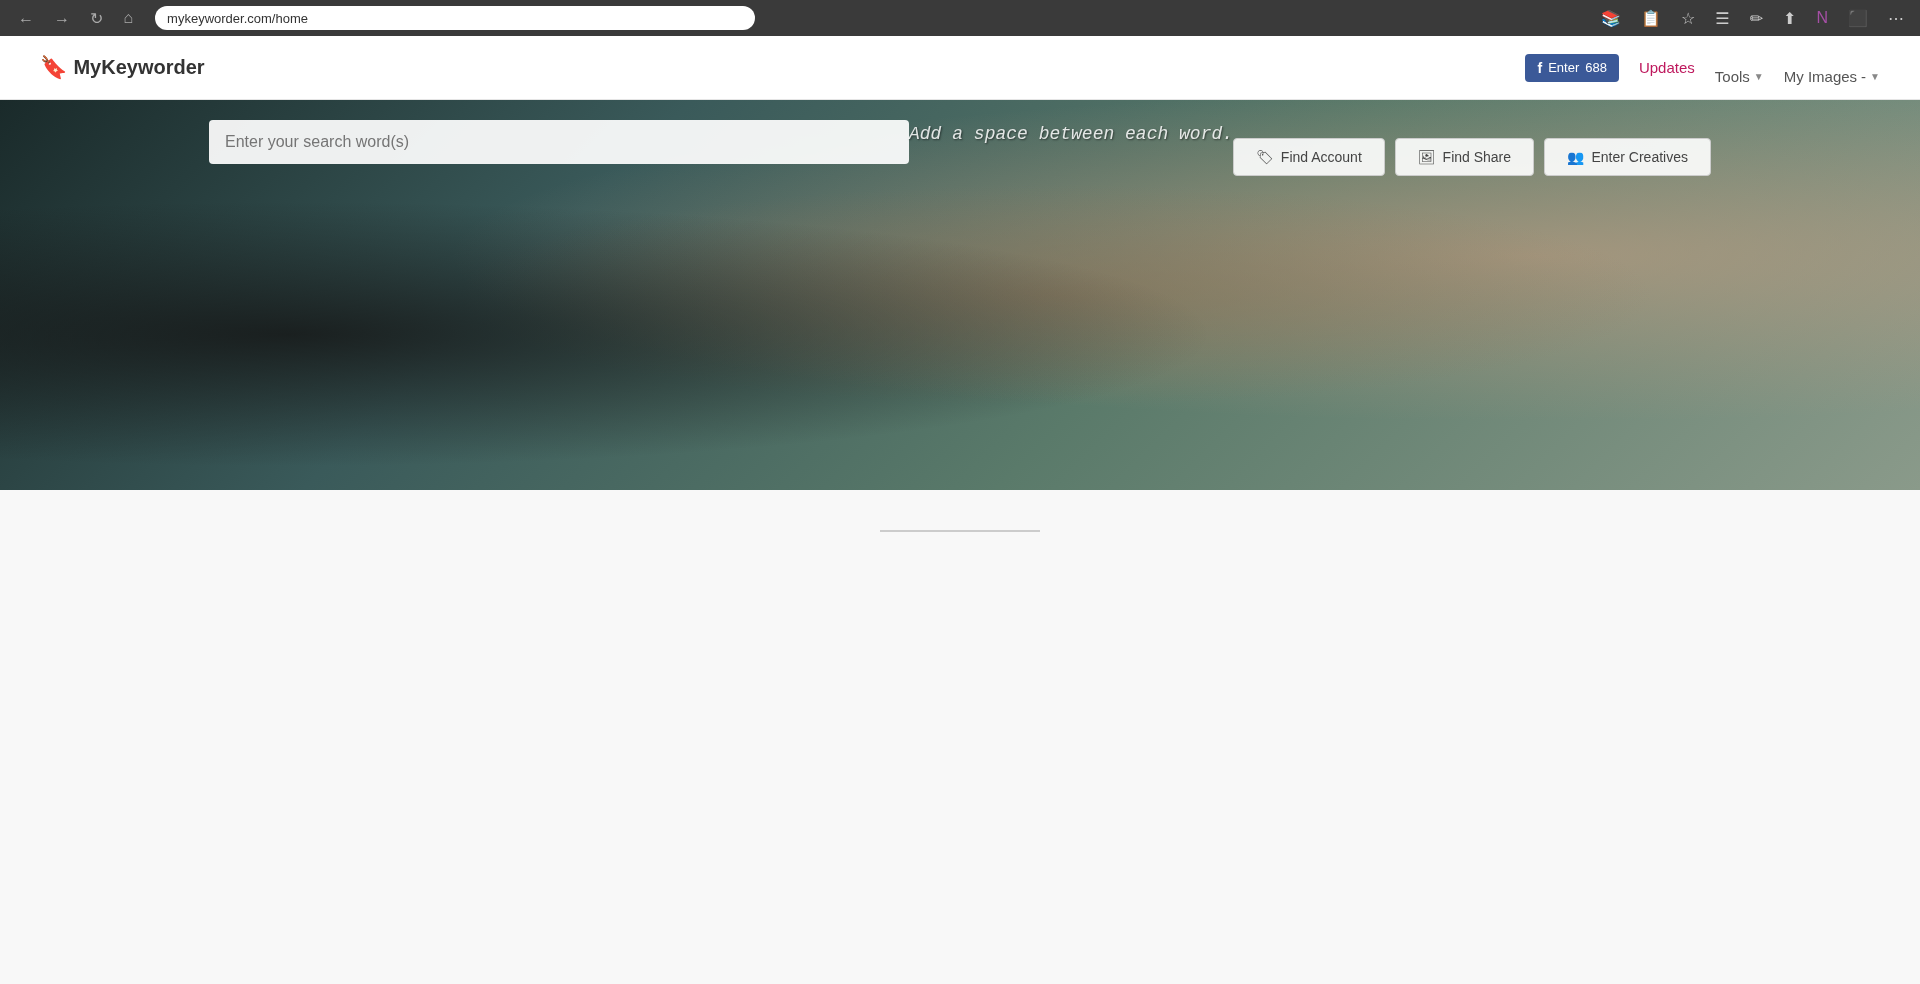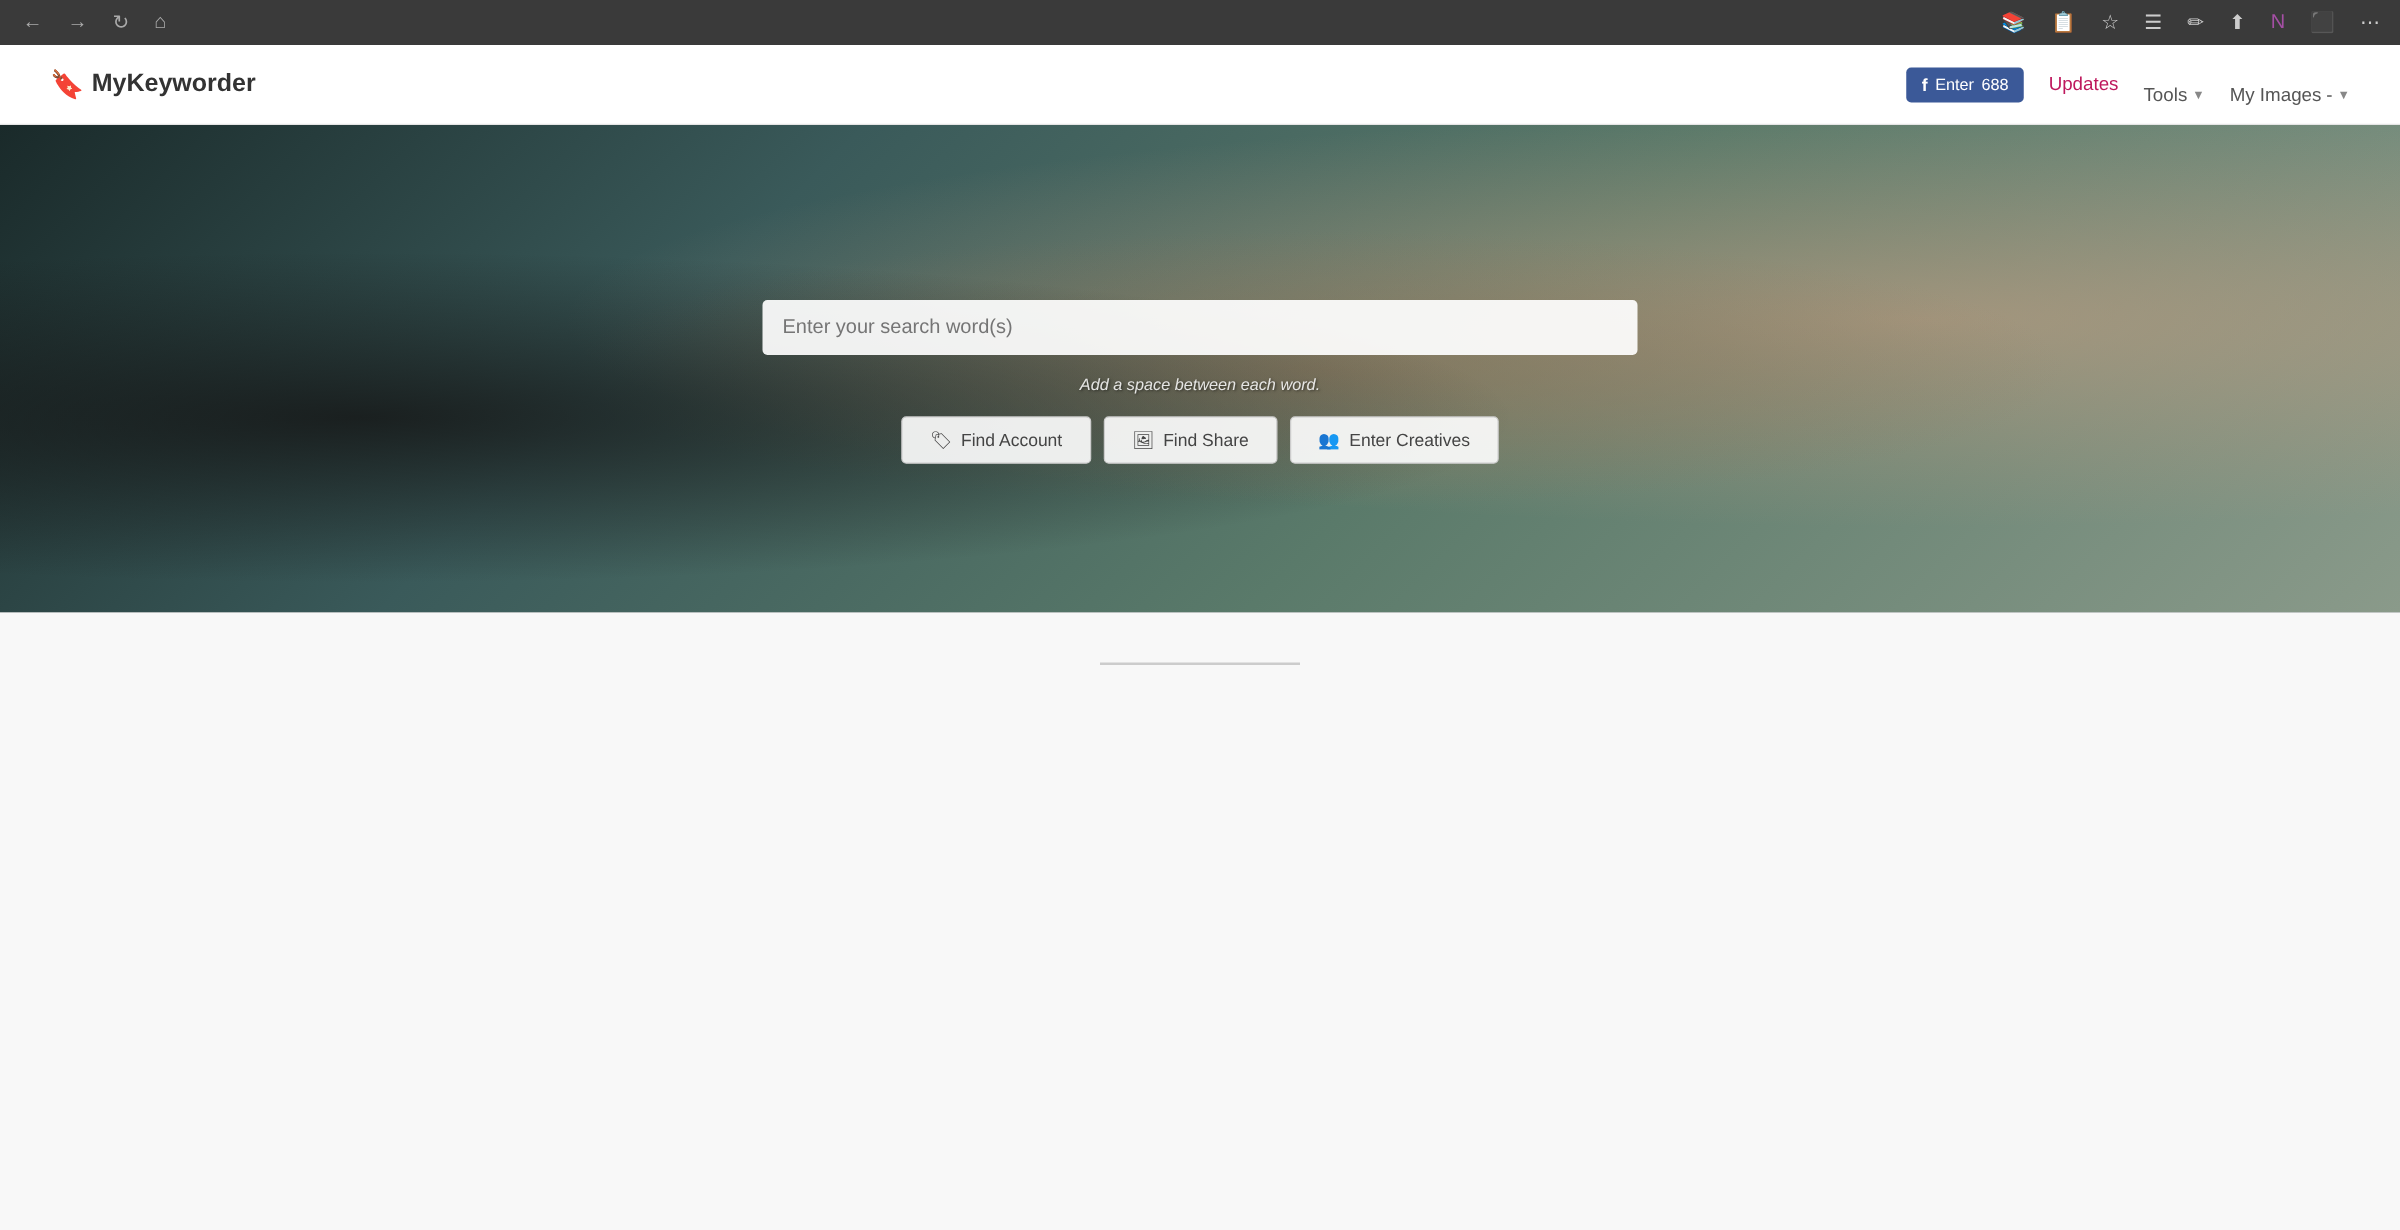--- a/index.html
+++ b/index.html
@@ -122,43 +122,43 @@
       top: 0; left: 0; right: 0; bottom: 0;
       background:
         radial-gradient(ellipse at 15% 60%, rgba(20,20,20,0.8) 0%, transparent 40%),
         radial-gradient(ellipse at 55% 50%, rgba(139,109,80,0.5) 0%, transparent 40%),
         radial-gradient(ellipse at 80% 40%, rgba(200,160,130,0.6) 0%, transparent 50%);
     }
     .hero-content {
       position: relative;
       z-index: 2;
       display: flex;
-      flex-direction: column;
-      align-items: center;
+      align-items: flex-start;
       justify-content: center;
       height: 100%;
       padding-top: 20px;
     }
     .hero-search-bar {
       width: 700px;
       height: 44px;
       background: rgba(255,255,255,0.92);
       border: none;
       border-radius: 4px;
       padding: 0 16px;
       font-size: 16px;
       color: #999;
       outline: none;
     }
     .hero-hint {
       color: rgba(255,255,255,0.85);
-      font-size: 13px;
+      font-size: 18px;
       font-style: italic;
-      margin-top: 16px;
+      margin-top: 4px;
       text-shadow: 1px 1px 2px rgba(0,0,0,0.5);
+      font-family: Liberation Mono, monospace;
     }
     .hero-buttons {
       display: flex;
       gap: 10px;
       margin-top: 18px;
     }
     .hero-btn {
       padding: 10px 22px;
       border: 1px solid #ccc;
       background: rgba(255,255,255,0.9);
@@ -187,20 +187,23 @@
     }
   </style>
 </head>
 <body>
 
 <div class="browser-chrome">
   <button class="browser-nav-btn">←</button>
   <button class="browser-nav-btn">→</button>
   <button class="browser-nav-btn">↻</button>
   <button class="browser-nav-btn">⌂</button>
+  <div class="browser-address-bar">
+    <span>mykeyworder.com/home</span>
+  </div>
   <div class="browser-tools">
     <span class="browser-tool-icon">📚</span>
     <span class="browser-tool-icon">📋</span>
     <span class="browser-tool-icon">☆</span>
     <span class="browser-tool-icon">☰</span>
     <span class="browser-tool-icon">✏</span>
     <span class="browser-tool-icon">⬆</span>
     <span class="browser-tool-icon" style="color:#a54fa5;">N</span>
     <span class="browser-tool-icon">⬛</span>
     <span class="browser-tool-icon">⋯</span>

